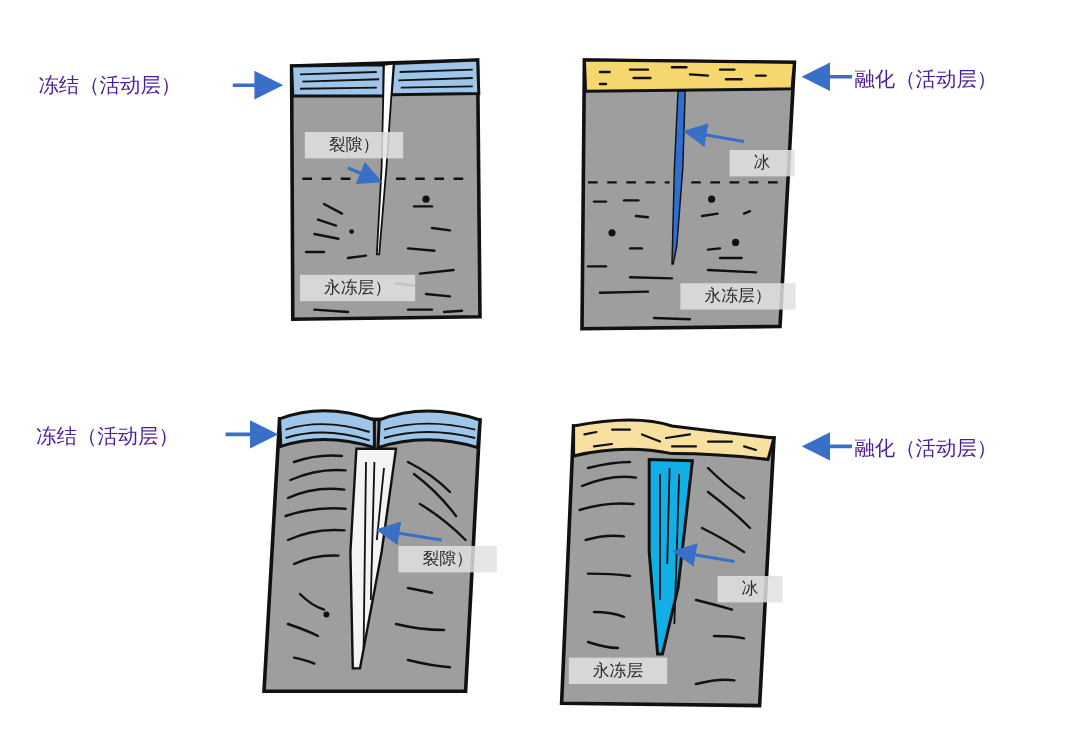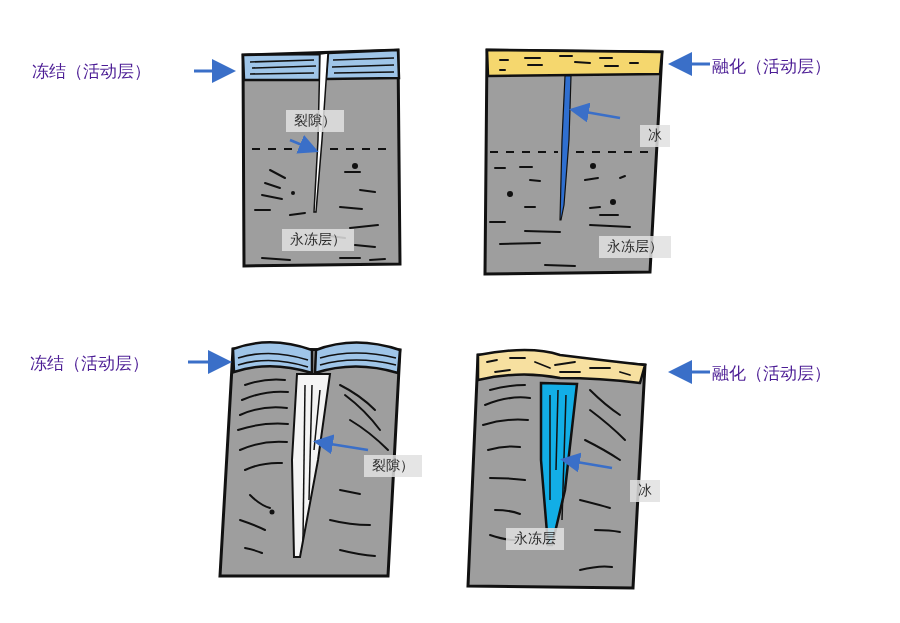--- a/index.html
+++ b/index.html
@@ -1,18 +1,18 @@
 <!DOCTYPE html>
 <html><head>
 <meta charset="utf-8">
 <style>
   html,body{margin:0;padding:0;background:#ffffff;}
   body{width:900px;height:623px;position:relative;overflow:hidden;font-family:"DejaVu Sans",sans-serif;}
   .lbl{position:absolute;font-size:17px;color:#4c1d95;white-space:nowrap;}
-  .tag{position:absolute;font-size:14px;color:#2b2b2b;background:rgba(225,225,225,0.85);padding:2px 8px;white-space:nowrap;margin-left:32px;}
+  .tag{position:absolute;font-size:14px;color:#2b2b2b;background:rgba(225,225,225,0.85);padding:2px 20px;white-space:nowrap;}
   svg{position:absolute;left:0;top:0;}
 </style>
 </head>
 <body>
 
 <svg width="900" height="623" viewBox="0 0 900 623">
   <defs>
     <marker id="ah" markerWidth="8" markerHeight="8" refX="6" refY="4" orient="auto">
       <path d="M0,0 L8,4 L0,8 Z" fill="#3a6fc8"></path>
     </marker>
@@ -181,13 +181,13 @@
 
 <div class="lbl" style="left:712px;top:55px;">融化（活动层）</div>
 <div class="tag" style="left:608px;top:125px;">冰</div>
 <div class="tag" style="left:567px;top:236px;">永冻层）</div>
 
 <div class="lbl" style="left:30px;top:352px;">冻结（活动层）</div>
 <div class="tag" style="left:332px;top:455px;">裂隙）</div>
 
 <div class="lbl" style="left:712px;top:362px;">融化（活动层）</div>
 <div class="tag" style="left:598px;top:480px;">冰</div>
-<div class="tag" style="left:474px;top:528px;">永冻层</div>
+<div class="tag" style="left:474px;top:548px;">永冻层</div>
 
 </body></html>

